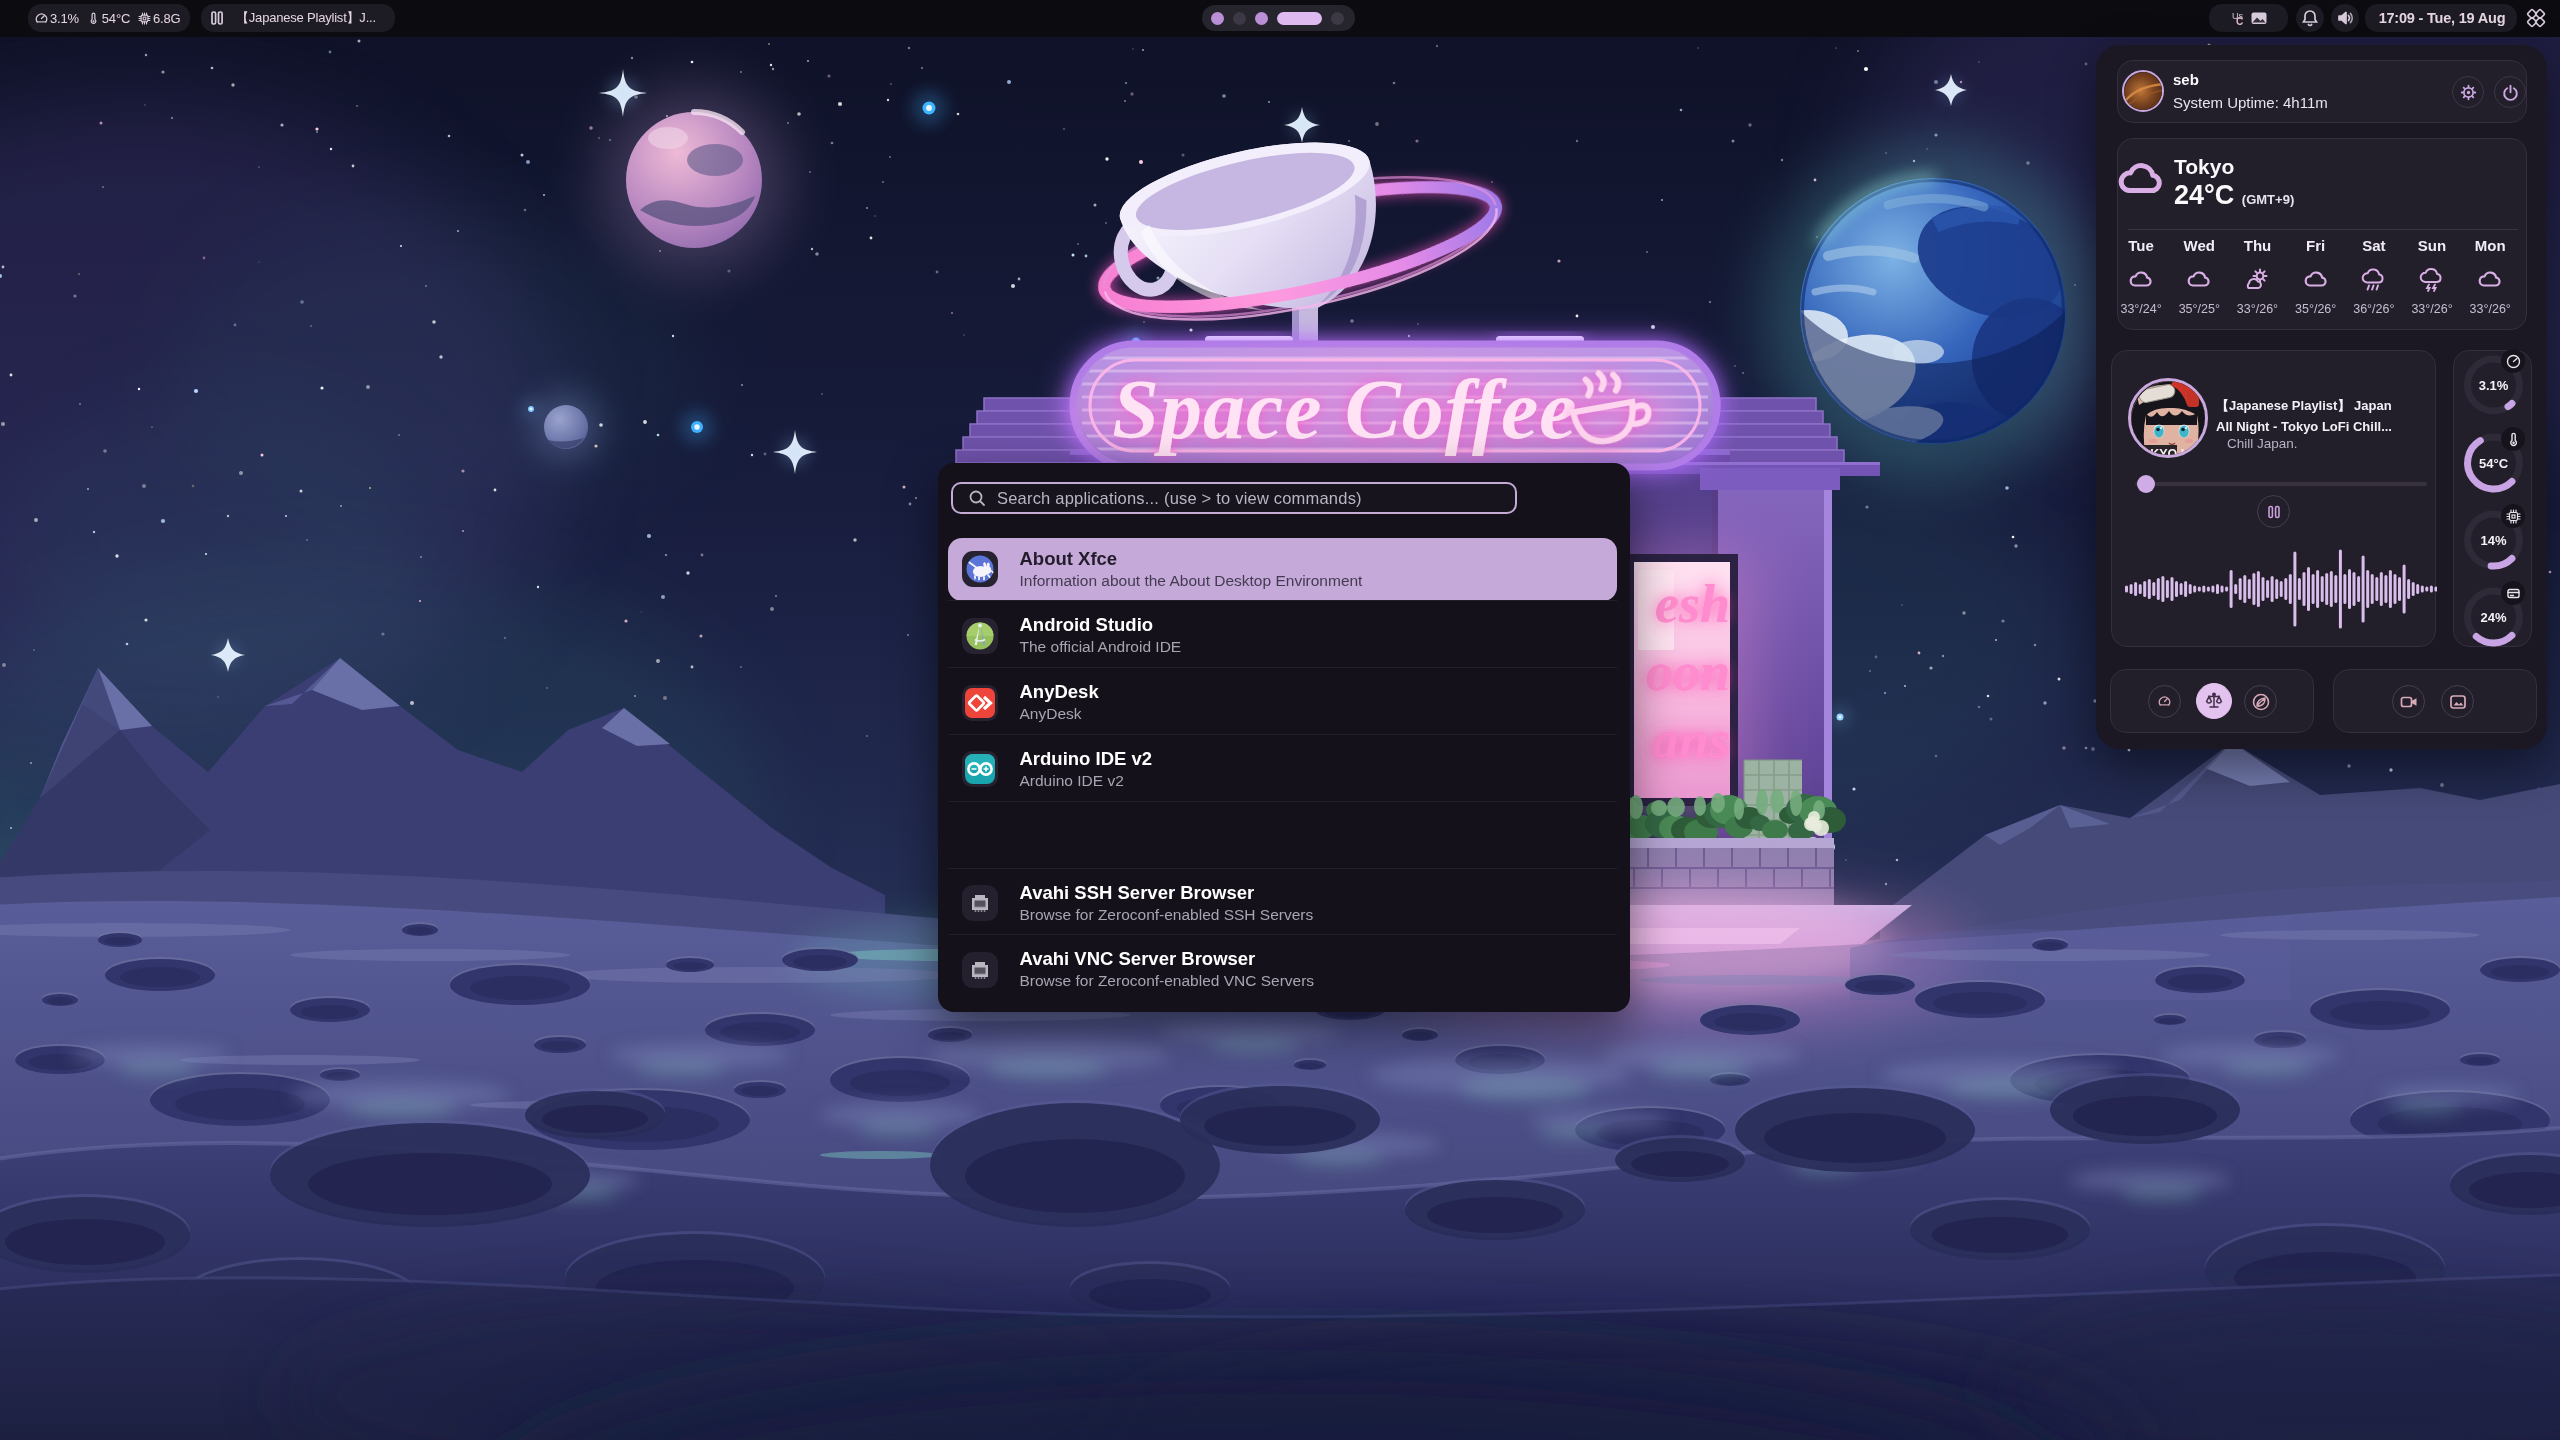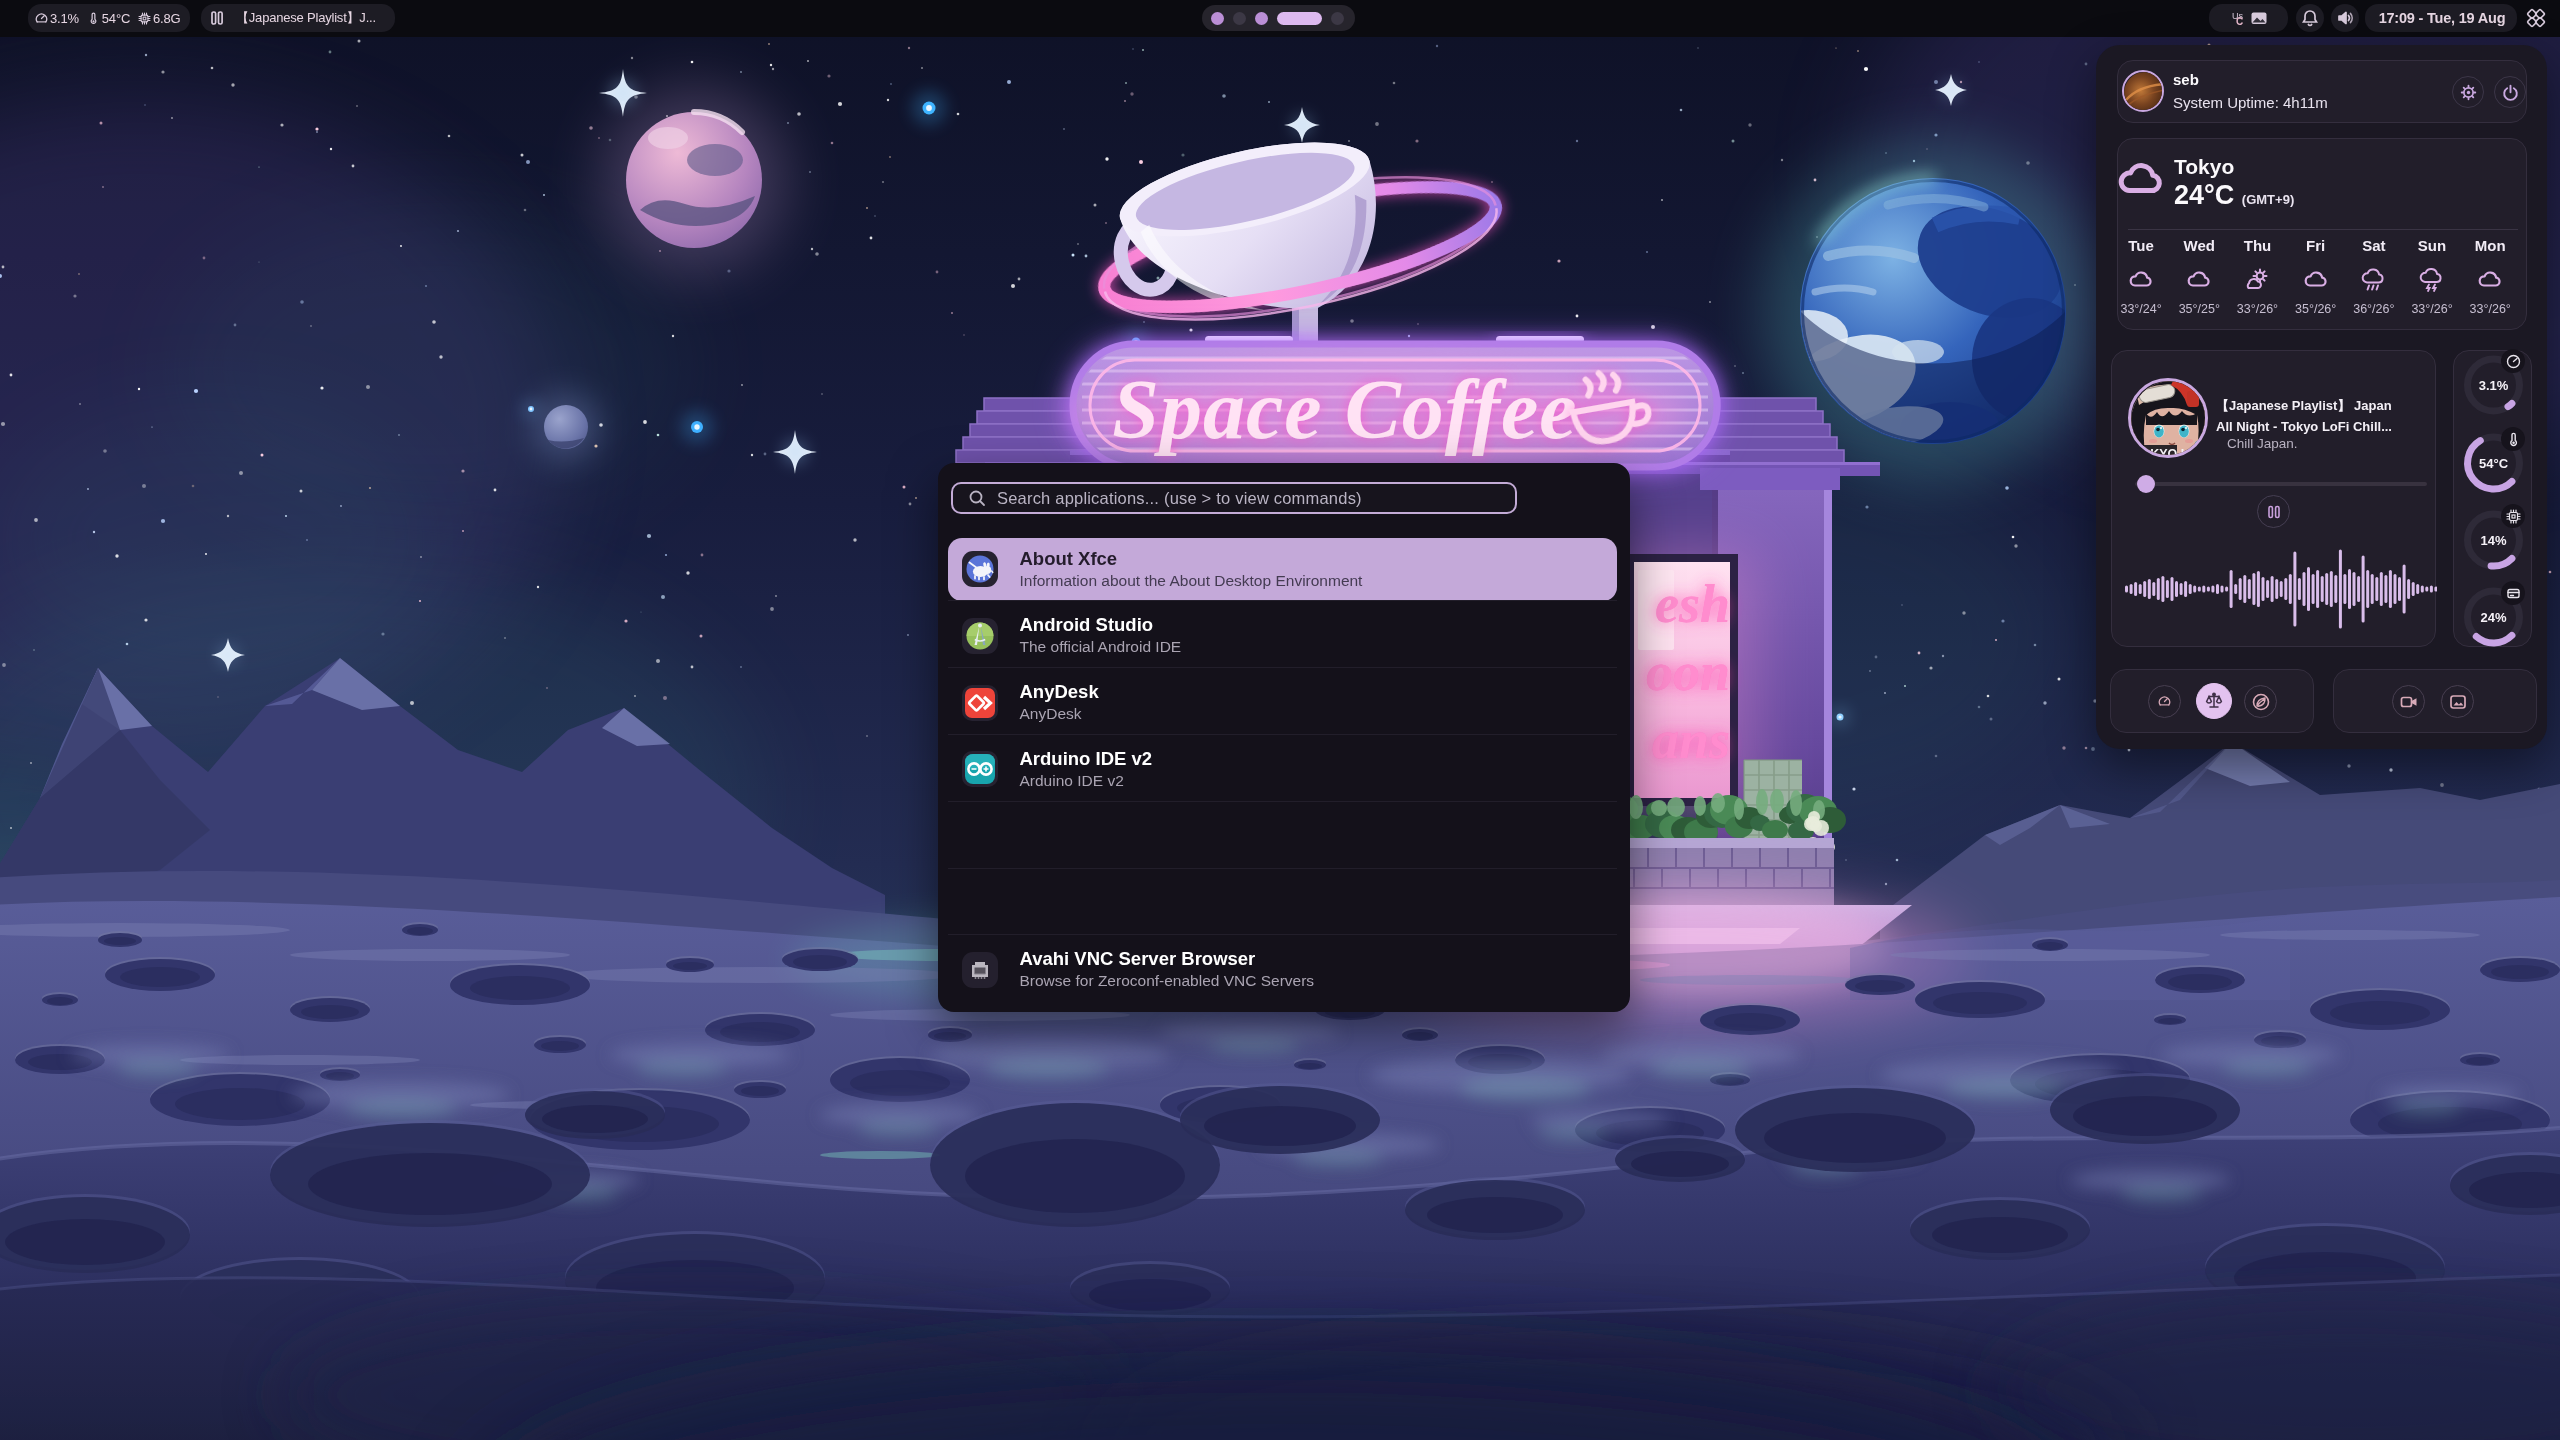--- a/index.html
+++ b/index.html
@@ -1240,20 +1240,33 @@
 <circle cx="26" cy="20" r="5.6" fill="none" stroke="#fff" stroke-width="2.6"></circle>
 <path d="M11.5 20 h5 M23.5 20 h5 M26 17.5 v5" stroke="#fff" stroke-width="1.6"></path>
         </svg></div>
 <div class="rtxt">
         <div class="rt">Arduino IDE v2</div>
         <div class="rd">Arduino IDE v2</div>
       </div>
 </div>
     <div class="sep" style="top:270.9px"></div>
     <div class="sep" style="top:337.7px"></div>
+    <div class="row" style="top:408.5px">
+<div class="ric"><svg width="40" height="40" viewBox="0 0 40 40" style="">
+          <rect x="2" y="2" width="36" height="36" rx="11" fill="#24202e"></rect>
+<path d="M12 15 h16 v12 h-16 Z M15 12 h10 v3 h-10 Z" fill="#bab6c0"></path>
+<rect x="14.5" y="17.5" width="11" height="6.5" fill="#55515c"></rect>
+<path d="M15.5 27 v2 M18.5 27 v2 M21.5 27 v2 M24.5 27 v2" stroke="#8a8690" stroke-width="1.6"></path>
+<path d="M14.5 24 h11" stroke="#8a8690" stroke-width="1"></path>
+</svg></div>
+<div class="rtxt">
+        <div class="rt">Avahi SSH Server Browser</div>
+        <div class="rd">Browse for Zeroconf-enabled SSH Servers</div>
+      </div>
+</div>
     <div class="sep" style="top:404.5px"></div>
     <div class="row" style="top:475.3px">
 <div class="ric"><svg width="40" height="40" viewBox="0 0 40 40" style="">
           <rect x="2" y="2" width="36" height="36" rx="11" fill="#24202e"></rect>
 <path d="M12 15 h16 v12 h-16 Z M15 12 h10 v3 h-10 Z" fill="#bab6c0"></path>
 <rect x="14.5" y="17.5" width="11" height="6.5" fill="#55515c"></rect>
 <path d="M15.5 27 v2 M18.5 27 v2 M21.5 27 v2 M24.5 27 v2" stroke="#8a8690" stroke-width="1.6"></path>
 <path d="M14.5 24 h11" stroke="#8a8690" stroke-width="1"></path>
 </svg></div>
 <div class="rtxt">

